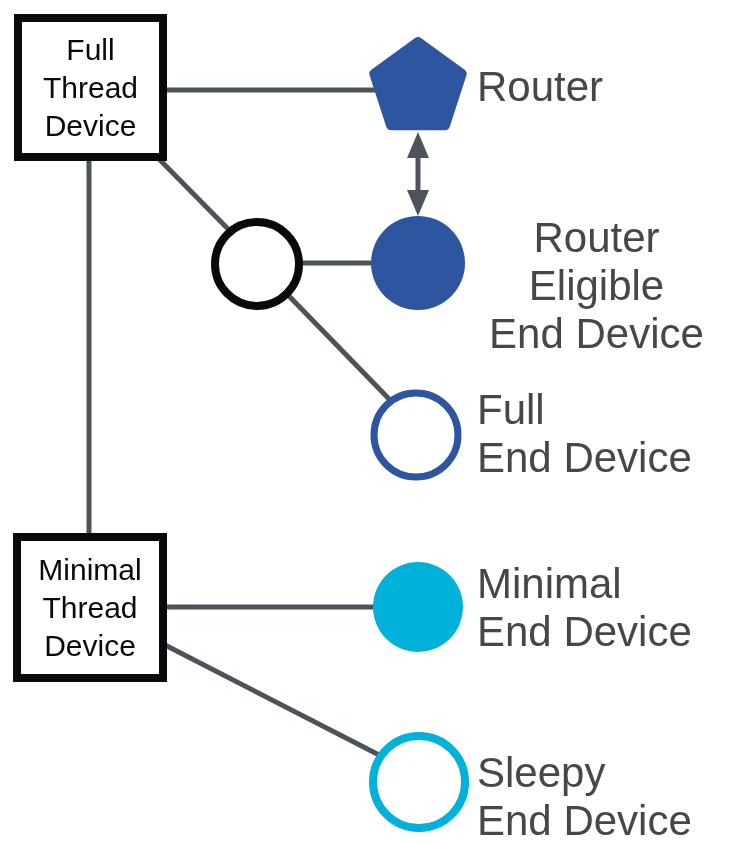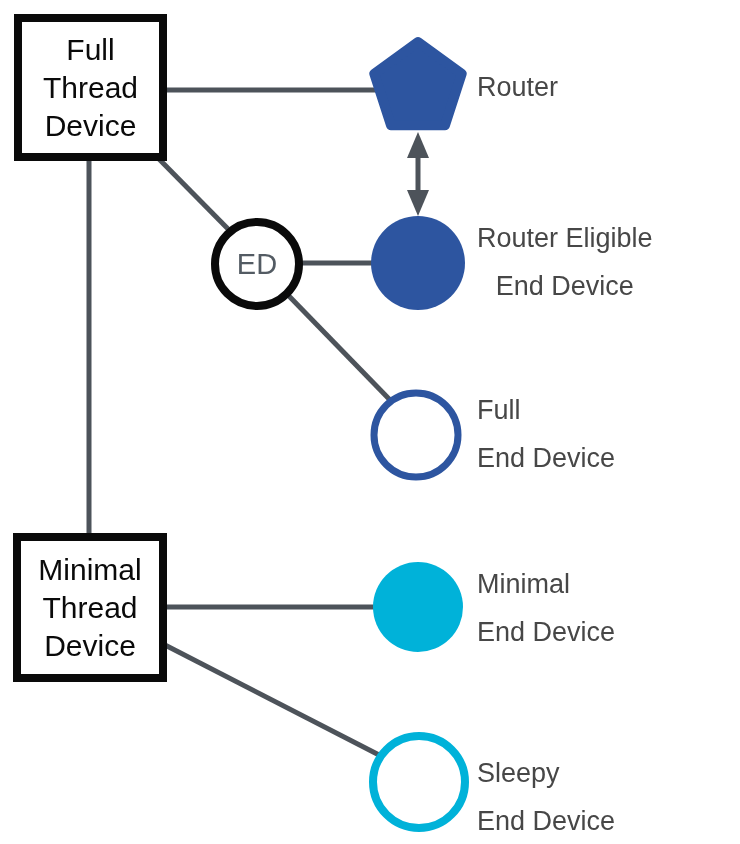--- a/index.html
+++ b/index.html
@@ -47,21 +47,21 @@
     color: #0a0a0a;
     text-align: center;
     white-space: pre-line;
   }
   .box-ftd { left: 14px; top: 14px; width: 153px; height: 147px; }
   .box-mtd { left: 13px; top: 533px; width: 154px; height: 149px; }
 
   .node-label {
     position: absolute;
     left: 477px;
-    font-size: 27px;
+    font-size: 42px;
     line-height: 48px;
     color: var(--label-text);
     white-space: pre-line;
   }
   .label-router { top: 63px; }
   .label-reed   { top: 214px; text-align: center; }
   .label-fed    { top: 386px; }
   .label-med    { top: 560px; }
   .label-sed    { top: 737px; margin-top: 12px; }
 
@@ -109,21 +109,20 @@
     <div class="box-label">Full
 Thread
 Device</div>
   </div>
   <div class="device-box box-mtd">
     <div class="box-label">Minimal
 Thread
 Device</div>
   </div>
 
-  <div class="ed-label">ED</div>
 
   <div class="node-label label-router">Router</div>
   <div class="node-label label-reed">Router Eligible
 End Device</div>
   <div class="node-label label-fed">Full
 End Device</div>
   <div class="node-label label-med">Minimal
 End Device</div>
   <div class="node-label label-sed">Sleepy
 End Device</div>

